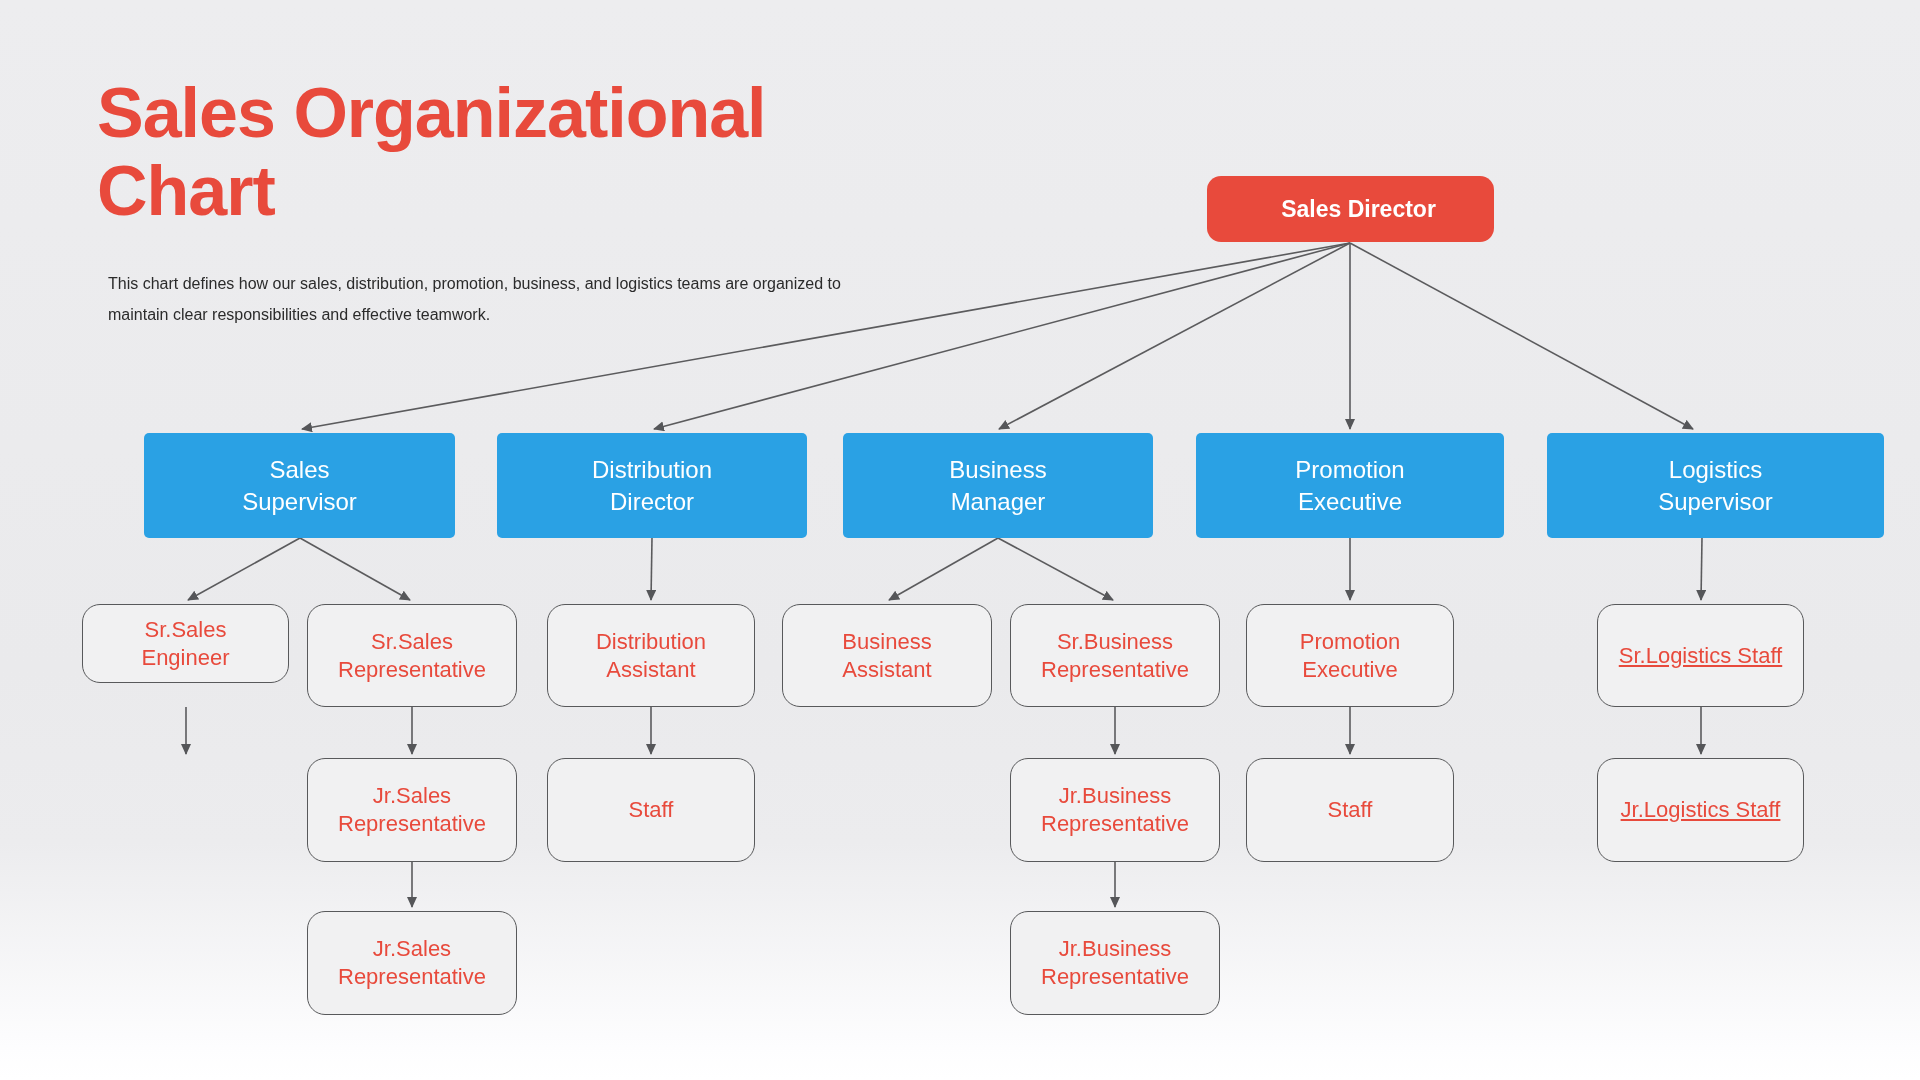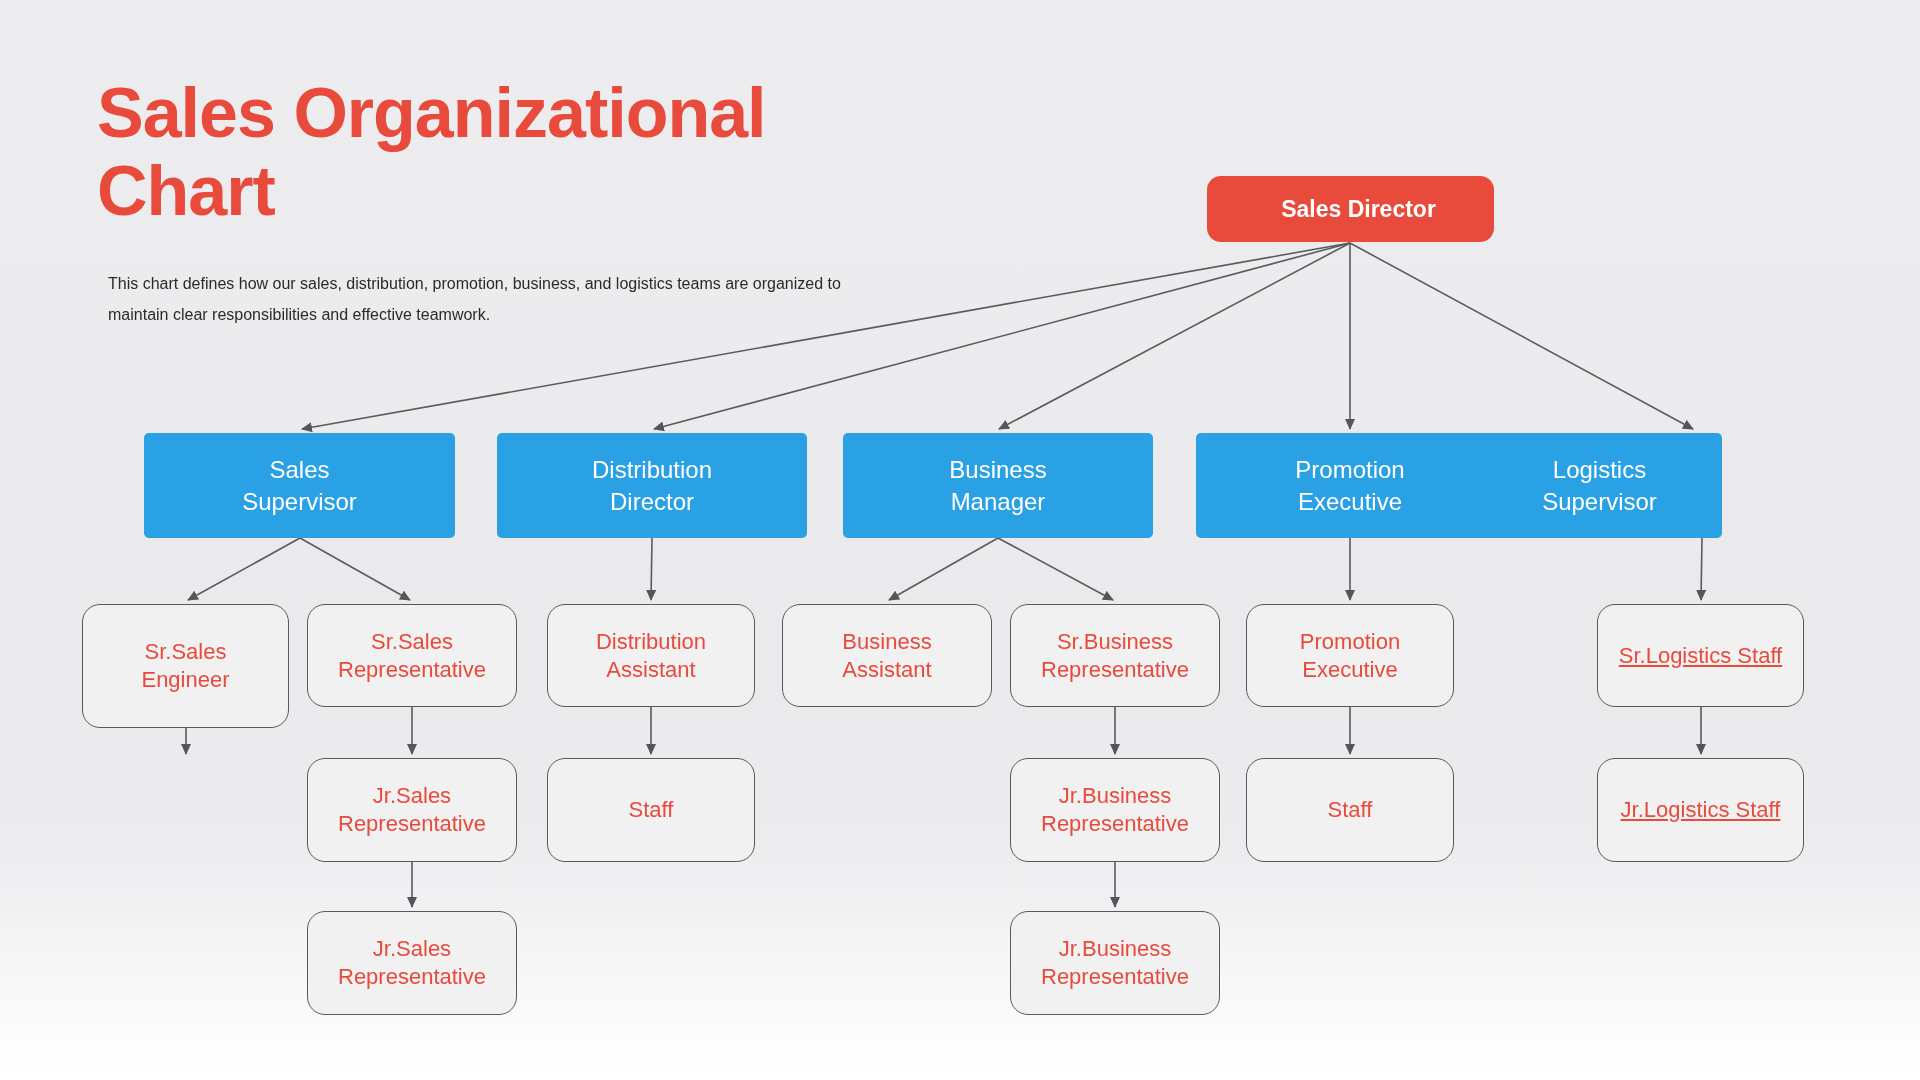--- a/index.html
+++ b/index.html
@@ -114,25 +114,25 @@
   </div>
   <div class="node node-blue" style="left:497px;top:433px;width:310px;height:105px">
     <span class="label">Distribution Director</span>
   </div>
   <div class="node node-blue" style="left:843px;top:433px;width:310px;height:105px">
     <span class="label">Business Manager</span>
   </div>
   <div class="node node-blue" style="left:1196px;top:433px;width:308px;height:105px">
     <span class="label">Promotion Executive</span>
   </div>
-  <div class="node node-blue" style="left:1477px;top:433px;width:245px;height:105px">
+  <div class="node node-blue" style="left:1547px;top:433px;width:337px;height:105px">
     <span class="label">Logistics Supervisor</span>
   </div>
 
-  <div class="node node-gray" style="left:82px;top:604px;width:207px;height:124px">
+  <div class="node node-gray" style="left:82px;top:604px;width:207px;height:79px">
     <span class="label">Sr.Sales Engineer</span>
   </div>
   <div class="node node-gray" style="left:307px;top:604px;width:210px;height:103px">
     <span class="label">Sr.Sales Representative</span>
   </div>
   <div class="node node-gray" style="left:547px;top:604px;width:208px;height:103px">
     <span class="label">Distribution Assistant</span>
   </div>
   <div class="node node-gray" style="left:782px;top:604px;width:210px;height:103px">
     <span class="label">Business Assistant</span>

